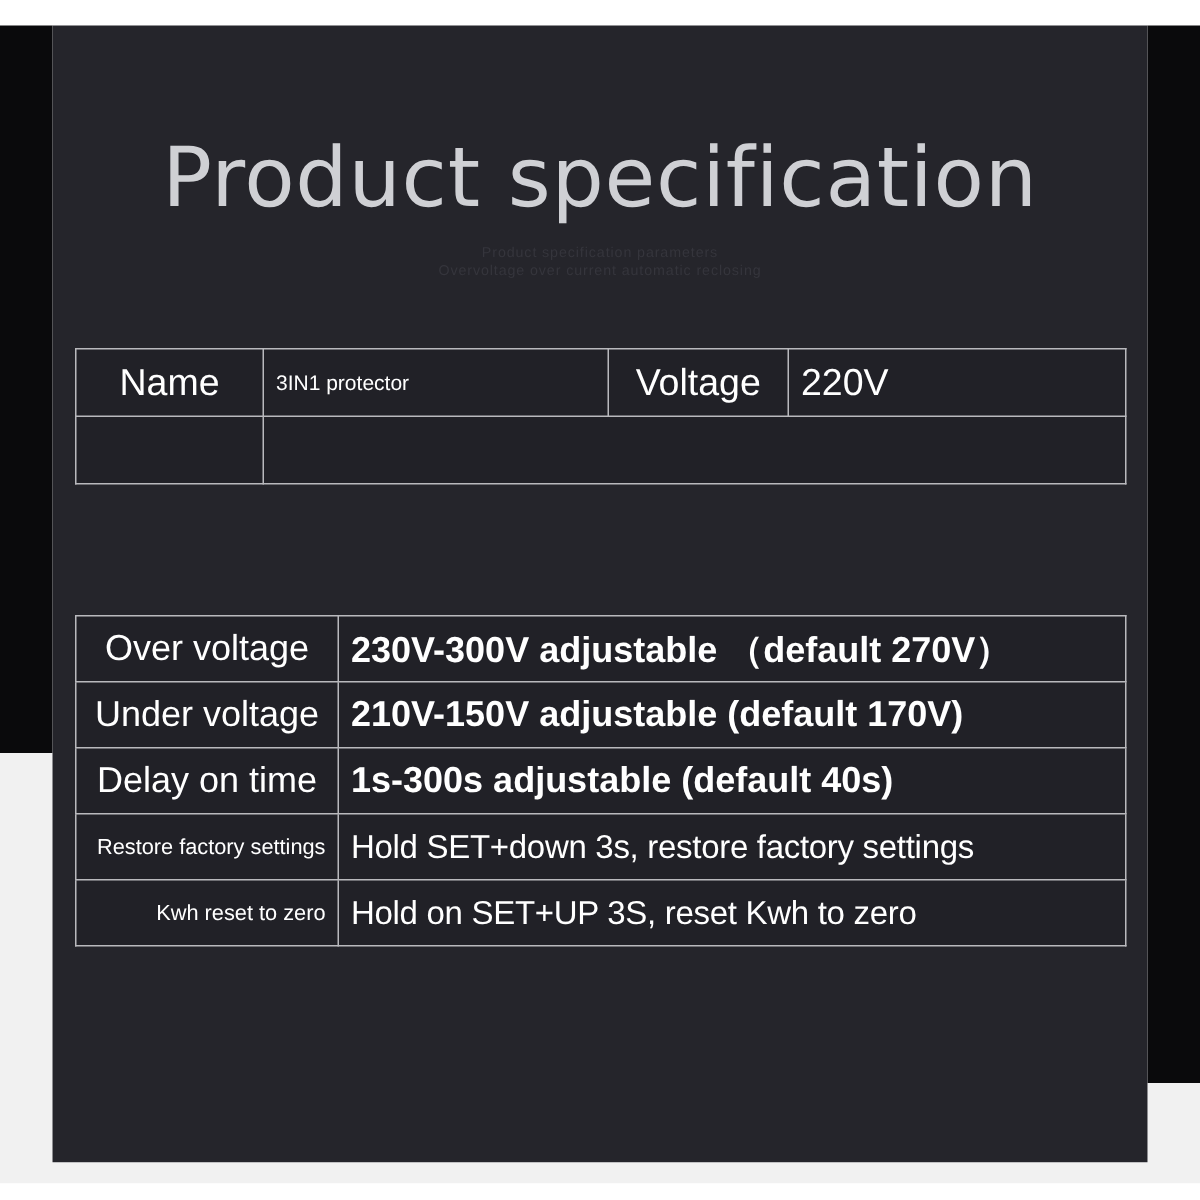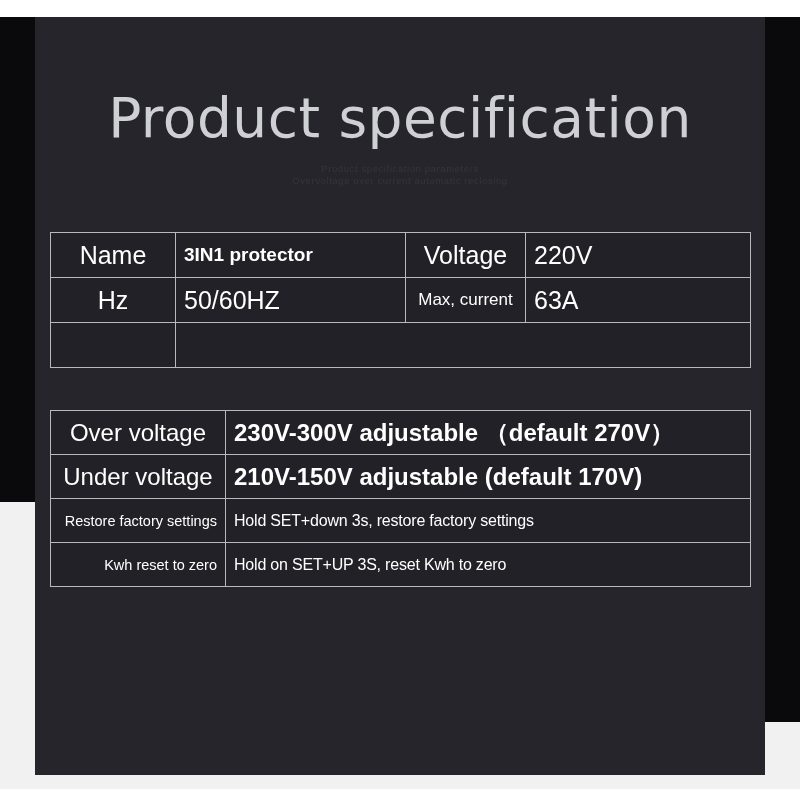--- a/index.html
+++ b/index.html
@@ -138,22 +138,22 @@
     font-size: 17px;
     font-weight: 400;
   }
   .c-value {
     text-align: left;
     font-size: 25px;
     font-weight: 400;
   }
   .c-value-sm {
     text-align: left;
-    font-size: 19px;
-    font-weight: 700;
+    font-size: 14px;
+    font-weight: 400;
   }
   .row-empty td { height: 38px; }
 
   
   #tbl-lower {
     left: 50px; top: 410px;
     width: 700px;
   }
   #tbl-lower td { height: 43px; }
   .l-label {
@@ -168,21 +168,21 @@
     padding: 0 3px;
   }
   .l-value {
     text-align: left;
     font-size: 24px;
     font-weight: 700;
     padding-left: 12px;
   }
   .l-value-sm {
     text-align: left;
-    font-size: 16px;
+    font-size: 22px;
     font-weight: 400;
     padding-left: 12px;
     letter-spacing: -0.2px;
     margin-top: 38px;
   }
   .row-highlight td {
     height: 48px;
     text-align: center;
     color: #7fd8e8;
     font-size: 28px;
@@ -220,26 +220,20 @@
         <col style="width:120px">
         <col style="width:225px">
     </colgroup>
     <tbody>
       <tr>
         <td class="c-label">Name</td>
         <td class="c-value-sm">3IN1 protector</td>
         <td class="c-label">Voltage</td>
         <td class="c-value">220V</td>
       </tr>
-      <tr>
-        <td class="c-label">Hz</td>
-        <td class="c-value">50/60HZ</td>
-        <td class="c-label-sm">Max, current</td>
-        <td class="c-value">63A</td>
-      </tr>
       <tr class="row-empty">
         <td class="c-label"></td>
         <td class="c-value" colspan="3"></td>
       </tr>
     </tbody>
   </table>
 
   <table class="tbl" id="tbl-lower">
     <colgroup>
       <col style="width:175px">
@@ -248,20 +242,24 @@
     <tbody>
       <tr>
         <td class="l-label">Over voltage</td>
         <td class="l-value">230V-300V adjustable （default 270V）</td>
       </tr>
       <tr>
         <td class="l-label">Under voltage</td>
         <td class="l-value">210V-150V adjustable (default 170V)</td>
       </tr>
       <tr>
+        <td class="l-label">Delay on time</td>
+        <td class="l-value">1s-300s adjustable (default 40s)</td>
+      </tr>
+      <tr>
         <td class="l-label-sm">Restore factory settings</td>
         <td class="l-value-sm">Hold SET+down 3s,  restore factory settings</td>
       </tr>
       <tr>
         <td class="l-label-sm">Kwh reset to zero</td>
         <td class="l-value-sm">Hold on SET+UP 3S,  reset Kwh to zero</td>
       </tr>
     </tbody>
   </table>
 

